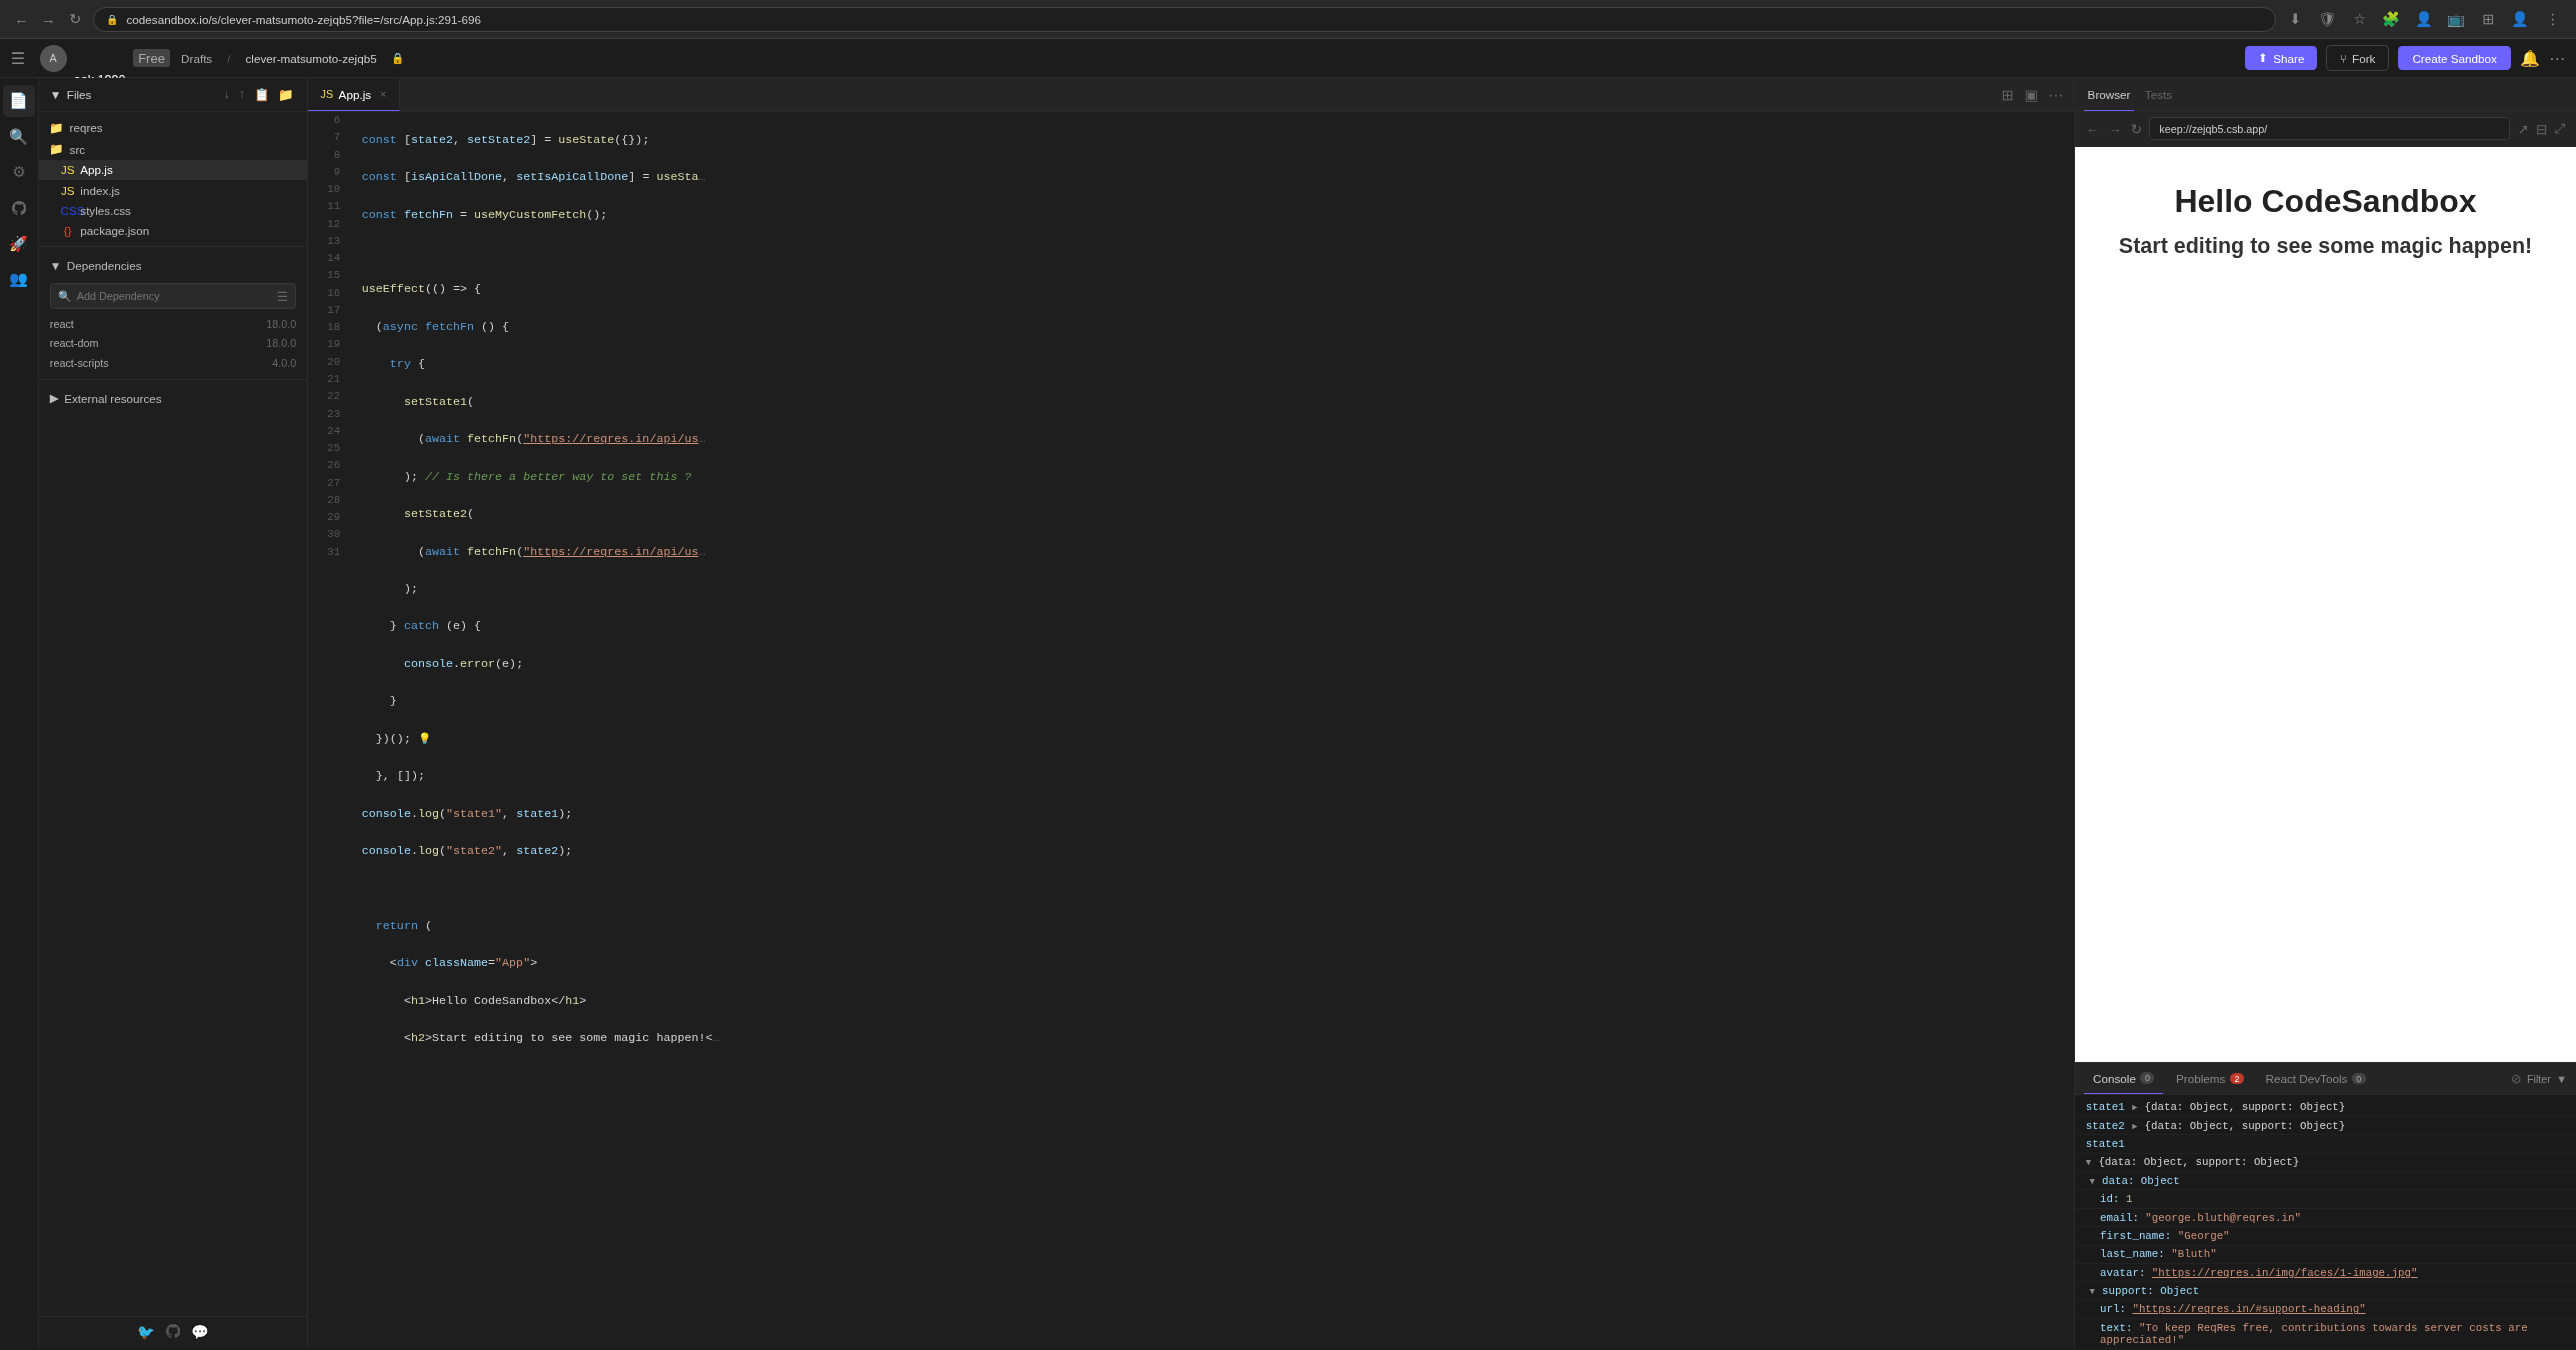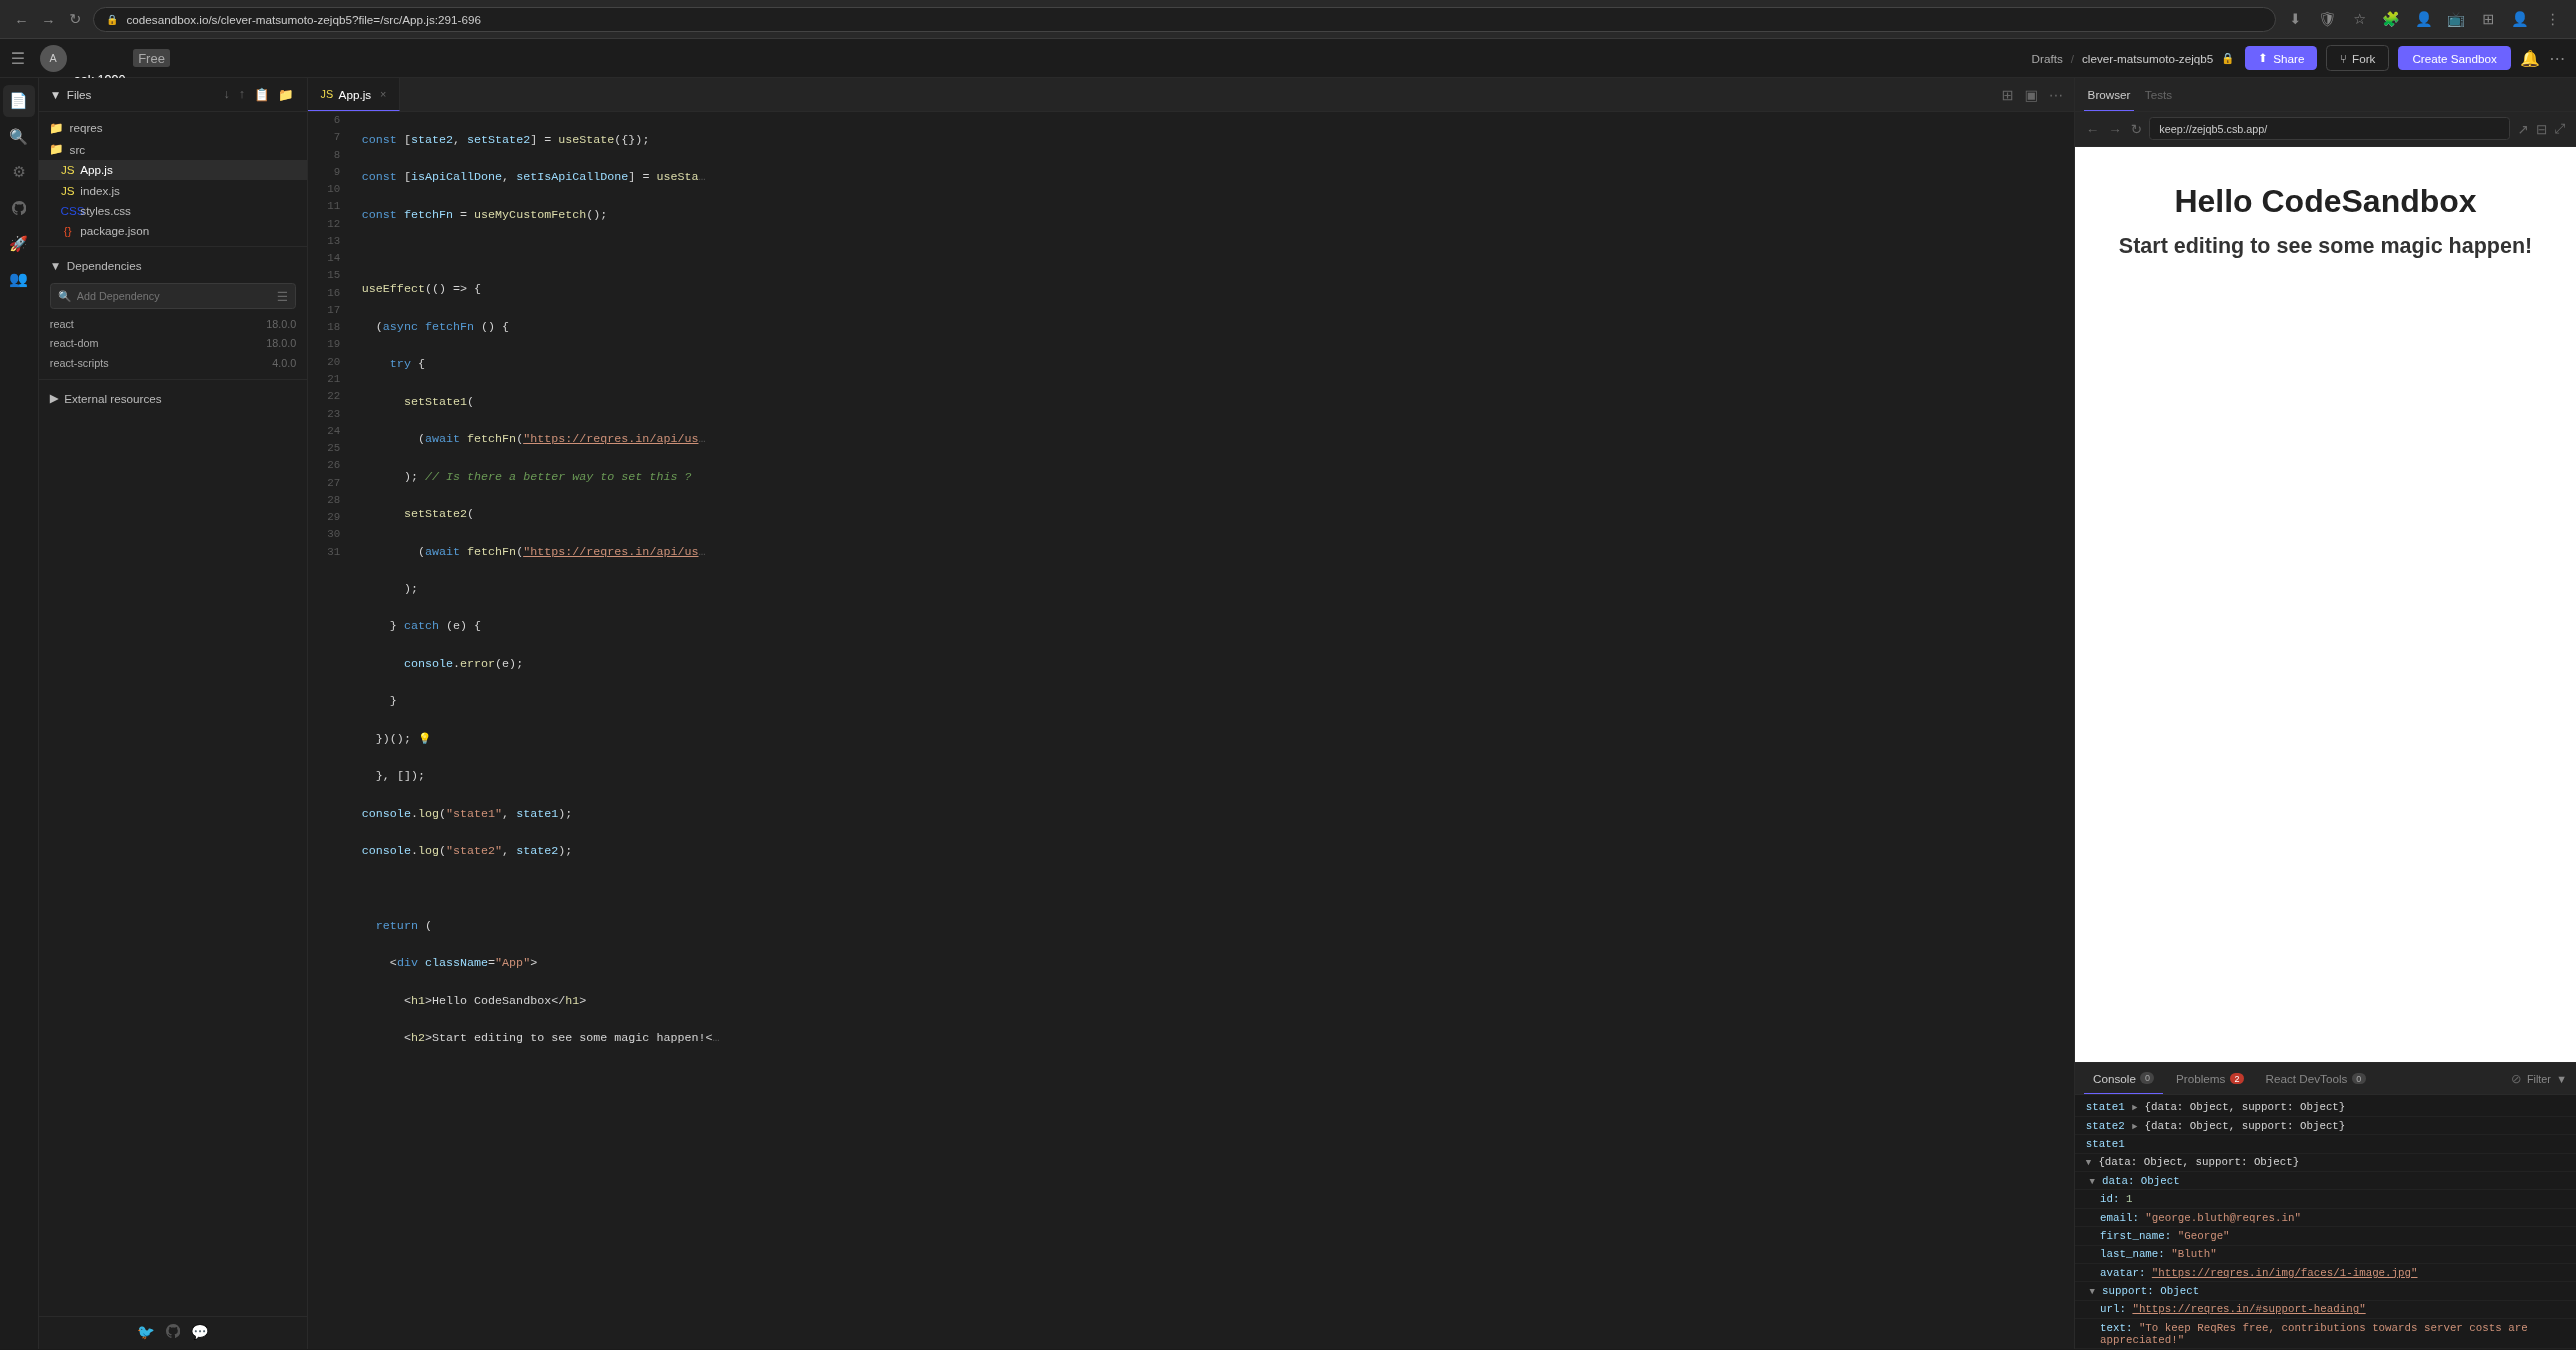--- a/index.html
+++ b/index.html
@@ -84,22 +84,22 @@
       background: #444;
       color: #aaa;
       font-size: 13px;
       padding: 1.8px 5.4px;
       border-radius: 2.7px;
     }
     .header-title {
       flex: 1;
       display: flex;
       align-items: center;
-      justify-content: flex-end;
-      gap: 8px;
+      justify-content: flex-start;
+      gap: 15px;
       color: #aaa;
       font-size: 11.7px;
     }
     .header-title .separator { color: #555; }
     .header-title .sandbox-name { color: #ccc; }
     .header-actions {
       display: flex;
       align-items: center;
       gap: 9px;
     }

